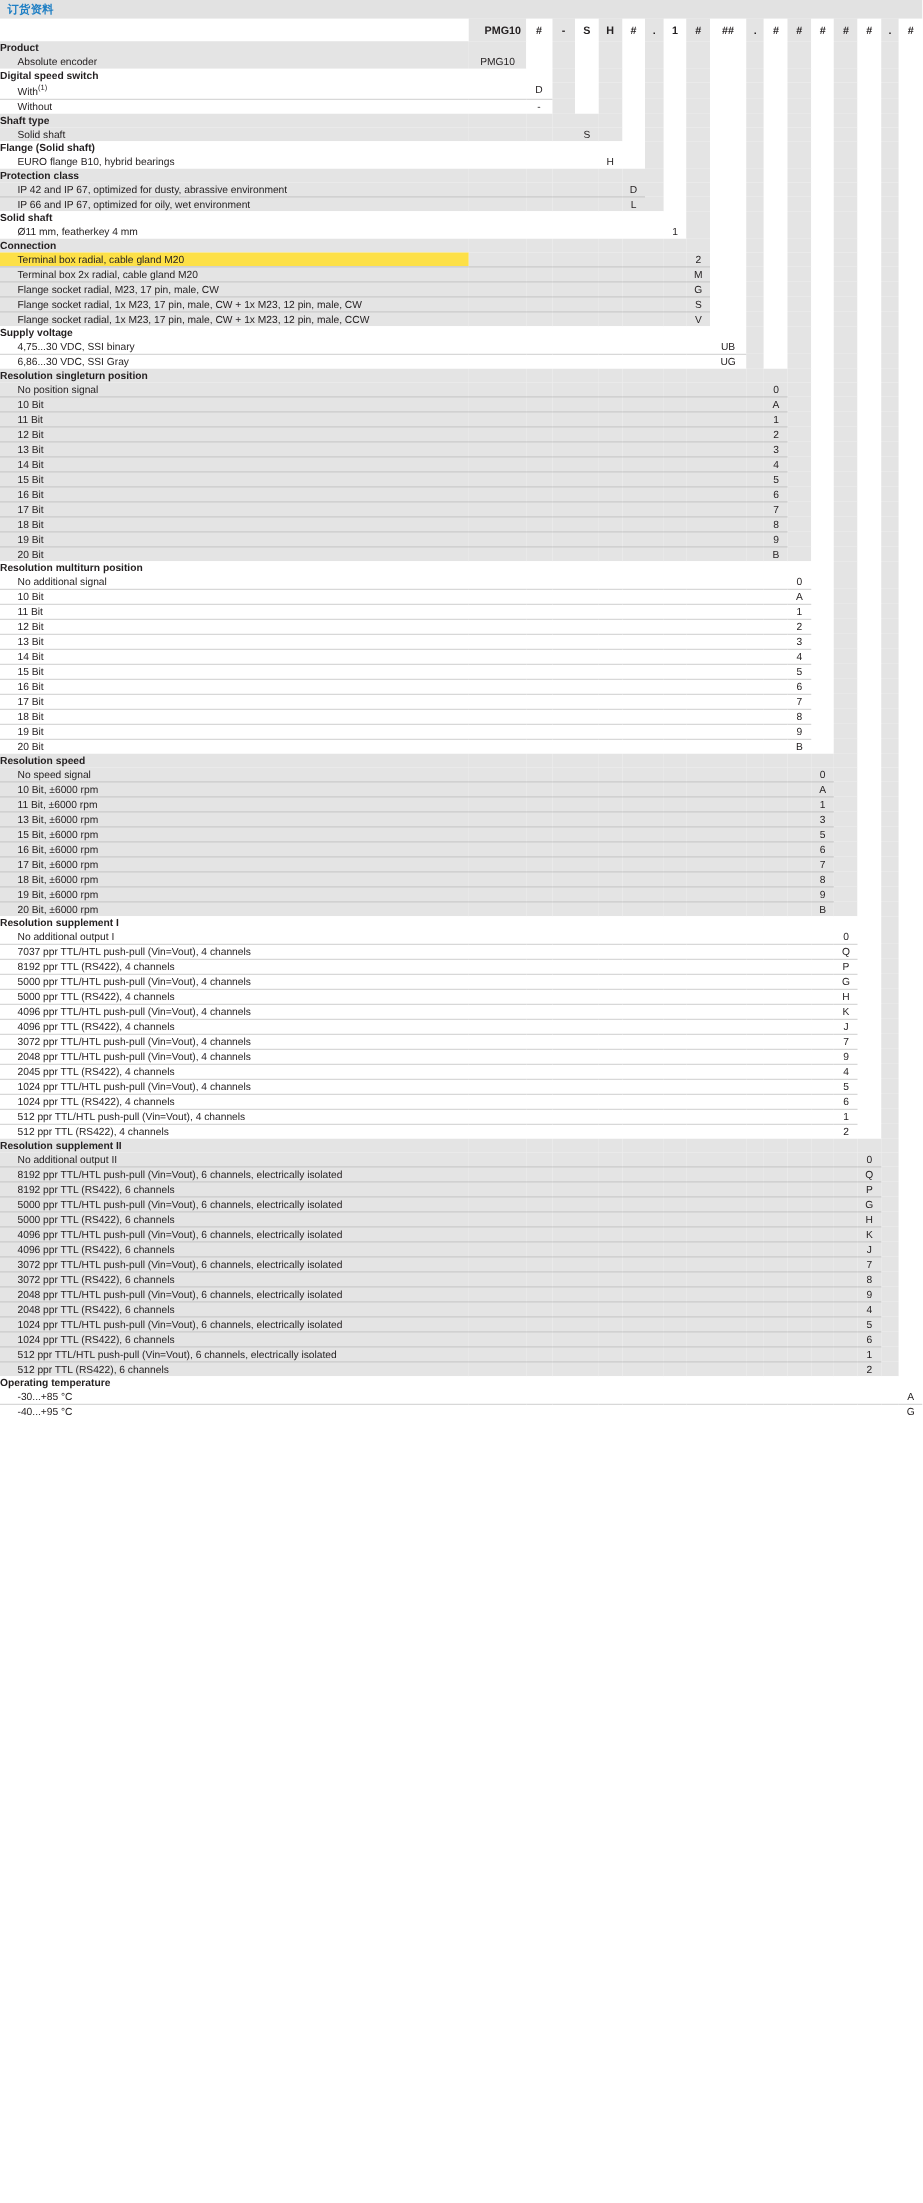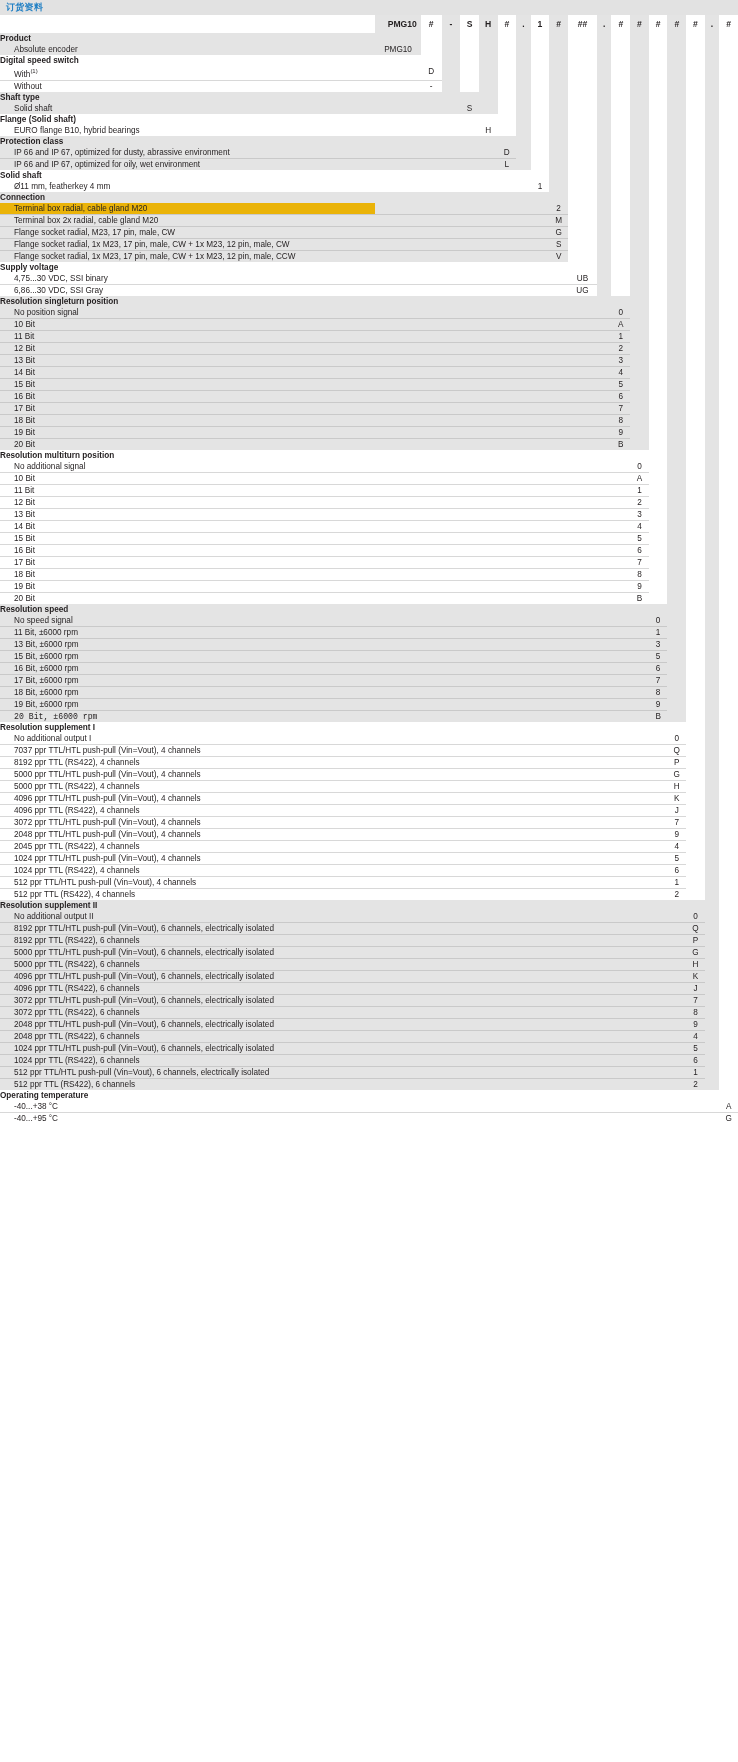--- a/index.html
+++ b/index.html
@@ -352,21 +352,21 @@
           <td style="background: rgb(228, 228, 228);"></td>
           <td style="background: rgb(255, 255, 255);"></td>
           <td style="background: rgb(228, 228, 228);"></td>
           <td style="background: rgb(255, 255, 255);"></td>
           <td style="background: rgb(228, 228, 228);"></td>
           <td style="background: rgb(255, 255, 255);"></td>
           <td style="background: rgb(228, 228, 228);"></td>
           <td style="background: rgb(255, 255, 255);"></td>
         </tr>
         <tr>
-          <td class="lbl indent" style="background: rgb(228, 228, 228); border-bottom: 1px solid rgb(201, 201, 201);">IP 66 and IP 67, optimized for dusty, abrassive environment</td>
+          <td class="lbl indent" style="background: rgb(228, 228, 228); border-bottom: 1px solid rgb(201, 201, 201);">IP 42 and IP 67, optimized for dusty, abrassive environment</td>
           <td style="background: rgb(228, 228, 228); border-bottom: 1px solid rgb(201, 201, 201);"></td>
           <td style="background: rgb(228, 228, 228); border-bottom: 1px solid rgb(201, 201, 201);"></td>
           <td style="background: rgb(228, 228, 228); border-bottom: 1px solid rgb(201, 201, 201);"></td>
           <td style="background: rgb(228, 228, 228); border-bottom: 1px solid rgb(201, 201, 201);"></td>
           <td style="background: rgb(228, 228, 228); border-bottom: 1px solid rgb(201, 201, 201);"></td>
           <td class="code" style="background: rgb(228, 228, 228); border-bottom: 1px solid rgb(201, 201, 201);">D</td>
           <td style="background: rgb(228, 228, 228);"></td>
           <td style="background: rgb(255, 255, 255);"></td>
           <td style="background: rgb(228, 228, 228);"></td>
           <td style="background: rgb(255, 255, 255);"></td>
@@ -457,21 +457,21 @@
           <td style="background: rgb(228, 228, 228);"></td>
           <td style="background: rgb(255, 255, 255);"></td>
           <td style="background: rgb(228, 228, 228);"></td>
           <td style="background: rgb(255, 255, 255);"></td>
           <td style="background: rgb(228, 228, 228);"></td>
           <td style="background: rgb(255, 255, 255);"></td>
           <td style="background: rgb(228, 228, 228);"></td>
           <td style="background: rgb(255, 255, 255);"></td>
         </tr>
         <tr>
-          <td class="lbl indent" style="background: #eab308; border-bottom: 1px solid rgb(201, 201, 201);">Terminal box radial, cable gland M20</td>
+          <td class="lbl indent" style="background: #fde047; border-bottom: 1px solid rgb(201, 201, 201);">Terminal box radial, cable gland M20</td>
           <td style="background: rgb(228, 228, 228); border-bottom: 1px solid rgb(201, 201, 201);"></td>
           <td style="background: rgb(228, 228, 228); border-bottom: 1px solid rgb(201, 201, 201);"></td>
           <td style="background: rgb(228, 228, 228); border-bottom: 1px solid rgb(201, 201, 201);"></td>
           <td style="background: rgb(228, 228, 228); border-bottom: 1px solid rgb(201, 201, 201);"></td>
           <td style="background: rgb(228, 228, 228); border-bottom: 1px solid rgb(201, 201, 201);"></td>
           <td style="background: rgb(228, 228, 228); border-bottom: 1px solid rgb(201, 201, 201);"></td>
           <td style="background: rgb(228, 228, 228); border-bottom: 1px solid rgb(201, 201, 201);"></td>
           <td style="background: rgb(228, 228, 228); border-bottom: 1px solid rgb(201, 201, 201);"></td>
           <td class="code" style="background: rgb(228, 228, 228); border-bottom: 1px solid rgb(201, 201, 201);">2</td>
           <td style="background: rgb(255, 255, 255);"></td>
@@ -1213,20 +1213,41 @@
           <td style="background: rgb(228, 228, 228); border-bottom: 1px solid rgb(201, 201, 201);"></td>
           <td style="background: rgb(228, 228, 228); border-bottom: 1px solid rgb(201, 201, 201);"></td>
           <td style="background: rgb(228, 228, 228); border-bottom: 1px solid rgb(201, 201, 201);"></td>
           <td class="code" style="background: rgb(228, 228, 228); border-bottom: 1px solid rgb(201, 201, 201);">0</td>
           <td style="background: rgb(228, 228, 228);"></td>
           <td style="background: rgb(255, 255, 255);"></td>
           <td style="background: rgb(228, 228, 228);"></td>
           <td style="background: rgb(255, 255, 255);"></td>
         </tr>
         <tr>
+          <td class="lbl indent" style="background: rgb(228, 228, 228); border-bottom: 1px solid rgb(201, 201, 201);">10 Bit, ±6000 rpm</td>
+          <td style="background: rgb(228, 228, 228); border-bottom: 1px solid rgb(201, 201, 201);"></td>
+          <td style="background: rgb(228, 228, 228); border-bottom: 1px solid rgb(201, 201, 201);"></td>
+          <td style="background: rgb(228, 228, 228); border-bottom: 1px solid rgb(201, 201, 201);"></td>
+          <td style="background: rgb(228, 228, 228); border-bottom: 1px solid rgb(201, 201, 201);"></td>
+          <td style="background: rgb(228, 228, 228); border-bottom: 1px solid rgb(201, 201, 201);"></td>
+          <td style="background: rgb(228, 228, 228); border-bottom: 1px solid rgb(201, 201, 201);"></td>
+          <td style="background: rgb(228, 228, 228); border-bottom: 1px solid rgb(201, 201, 201);"></td>
+          <td style="background: rgb(228, 228, 228); border-bottom: 1px solid rgb(201, 201, 201);"></td>
+          <td style="background: rgb(228, 228, 228); border-bottom: 1px solid rgb(201, 201, 201);"></td>
+          <td style="background: rgb(228, 228, 228); border-bottom: 1px solid rgb(201, 201, 201);"></td>
+          <td style="background: rgb(228, 228, 228); border-bottom: 1px solid rgb(201, 201, 201);"></td>
+          <td style="background: rgb(228, 228, 228); border-bottom: 1px solid rgb(201, 201, 201);"></td>
+          <td style="background: rgb(228, 228, 228); border-bottom: 1px solid rgb(201, 201, 201);"></td>
+          <td class="code" style="background: rgb(228, 228, 228); border-bottom: 1px solid rgb(201, 201, 201);">A</td>
+          <td style="background: rgb(228, 228, 228);"></td>
+          <td style="background: rgb(255, 255, 255);"></td>
+          <td style="background: rgb(228, 228, 228);"></td>
+          <td style="background: rgb(255, 255, 255);"></td>
+        </tr>
+        <tr>
           <td class="lbl indent" style="background: rgb(228, 228, 228); border-bottom: 1px solid rgb(201, 201, 201);">11 Bit, ±6000 rpm</td>
           <td style="background: rgb(228, 228, 228); border-bottom: 1px solid rgb(201, 201, 201);"></td>
           <td style="background: rgb(228, 228, 228); border-bottom: 1px solid rgb(201, 201, 201);"></td>
           <td style="background: rgb(228, 228, 228); border-bottom: 1px solid rgb(201, 201, 201);"></td>
           <td style="background: rgb(228, 228, 228); border-bottom: 1px solid rgb(201, 201, 201);"></td>
           <td style="background: rgb(228, 228, 228); border-bottom: 1px solid rgb(201, 201, 201);"></td>
           <td style="background: rgb(228, 228, 228); border-bottom: 1px solid rgb(201, 201, 201);"></td>
           <td style="background: rgb(228, 228, 228); border-bottom: 1px solid rgb(201, 201, 201);"></td>
           <td style="background: rgb(228, 228, 228); border-bottom: 1px solid rgb(201, 201, 201);"></td>
           <td style="background: rgb(228, 228, 228); border-bottom: 1px solid rgb(201, 201, 201);"></td>
@@ -1360,21 +1381,21 @@
           <td style="background: rgb(228, 228, 228); border-bottom: 1px solid rgb(201, 201, 201);"></td>
           <td style="background: rgb(228, 228, 228); border-bottom: 1px solid rgb(201, 201, 201);"></td>
           <td style="background: rgb(228, 228, 228); border-bottom: 1px solid rgb(201, 201, 201);"></td>
           <td class="code" style="background: rgb(228, 228, 228); border-bottom: 1px solid rgb(201, 201, 201);">9</td>
           <td style="background: rgb(228, 228, 228);"></td>
           <td style="background: rgb(255, 255, 255);"></td>
           <td style="background: rgb(228, 228, 228);"></td>
           <td style="background: rgb(255, 255, 255);"></td>
         </tr>
         <tr>
-          <td class="lbl indent" style="background: rgb(228, 228, 228); font-family: Liberation Mono, monospace;">20 Bit, ±6000 rpm</td>
+          <td class="lbl indent" style="background: rgb(228, 228, 228);">20 Bit, ±6000 rpm</td>
           <td style="background: rgb(228, 228, 228);"></td>
           <td style="background: rgb(228, 228, 228);"></td>
           <td style="background: rgb(228, 228, 228);"></td>
           <td style="background: rgb(228, 228, 228);"></td>
           <td style="background: rgb(228, 228, 228);"></td>
           <td style="background: rgb(228, 228, 228);"></td>
           <td style="background: rgb(228, 228, 228);"></td>
           <td style="background: rgb(228, 228, 228);"></td>
           <td style="background: rgb(228, 228, 228);"></td>
           <td style="background: rgb(228, 228, 228);"></td>
@@ -2053,21 +2074,21 @@
           <td style="background: rgb(255, 255, 255);"></td>
           <td style="background: rgb(255, 255, 255);"></td>
           <td style="background: rgb(255, 255, 255);"></td>
           <td style="background: rgb(255, 255, 255);"></td>
           <td style="background: rgb(255, 255, 255);"></td>
           <td style="background: rgb(255, 255, 255);"></td>
           <td style="background: rgb(255, 255, 255);"></td>
           <td style="background: rgb(255, 255, 255);"></td>
         </tr>
         <tr>
-          <td class="lbl indent" style="background: rgb(255, 255, 255); border-bottom: 1px solid rgb(216, 216, 216);">-40...+38 °C</td>
+          <td class="lbl indent" style="background: rgb(255, 255, 255); border-bottom: 1px solid rgb(216, 216, 216);">-30...+85 °C</td>
           <td style="background: rgb(255, 255, 255); border-bottom: 1px solid rgb(216, 216, 216);"></td>
           <td style="background: rgb(255, 255, 255); border-bottom: 1px solid rgb(216, 216, 216);"></td>
           <td style="background: rgb(255, 255, 255); border-bottom: 1px solid rgb(216, 216, 216);"></td>
           <td style="background: rgb(255, 255, 255); border-bottom: 1px solid rgb(216, 216, 216);"></td>
           <td style="background: rgb(255, 255, 255); border-bottom: 1px solid rgb(216, 216, 216);"></td>
           <td style="background: rgb(255, 255, 255); border-bottom: 1px solid rgb(216, 216, 216);"></td>
           <td style="background: rgb(255, 255, 255); border-bottom: 1px solid rgb(216, 216, 216);"></td>
           <td style="background: rgb(255, 255, 255); border-bottom: 1px solid rgb(216, 216, 216);"></td>
           <td style="background: rgb(255, 255, 255); border-bottom: 1px solid rgb(216, 216, 216);"></td>
           <td style="background: rgb(255, 255, 255); border-bottom: 1px solid rgb(216, 216, 216);"></td>

